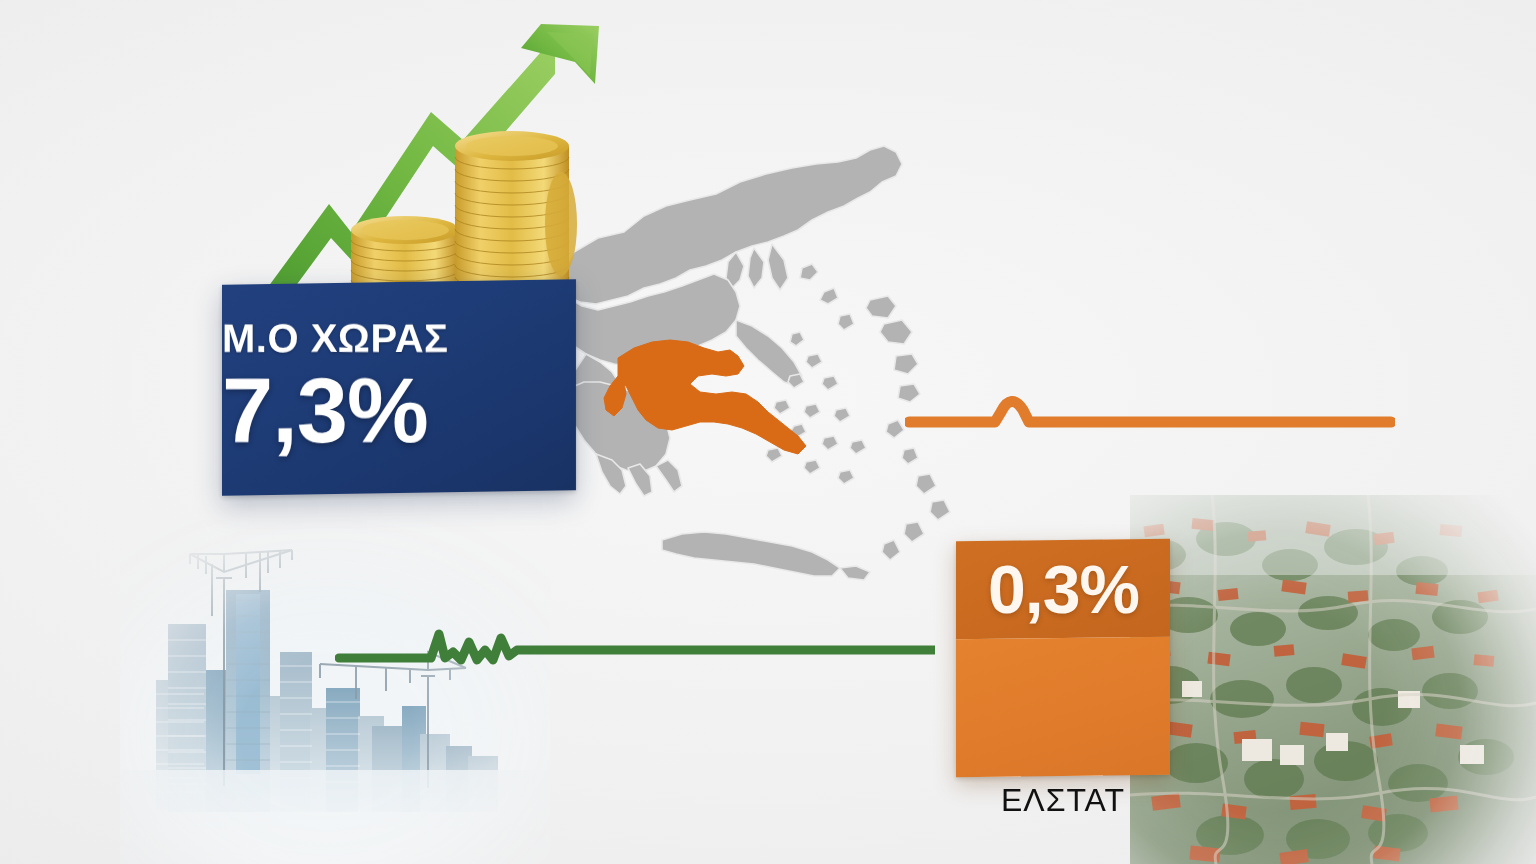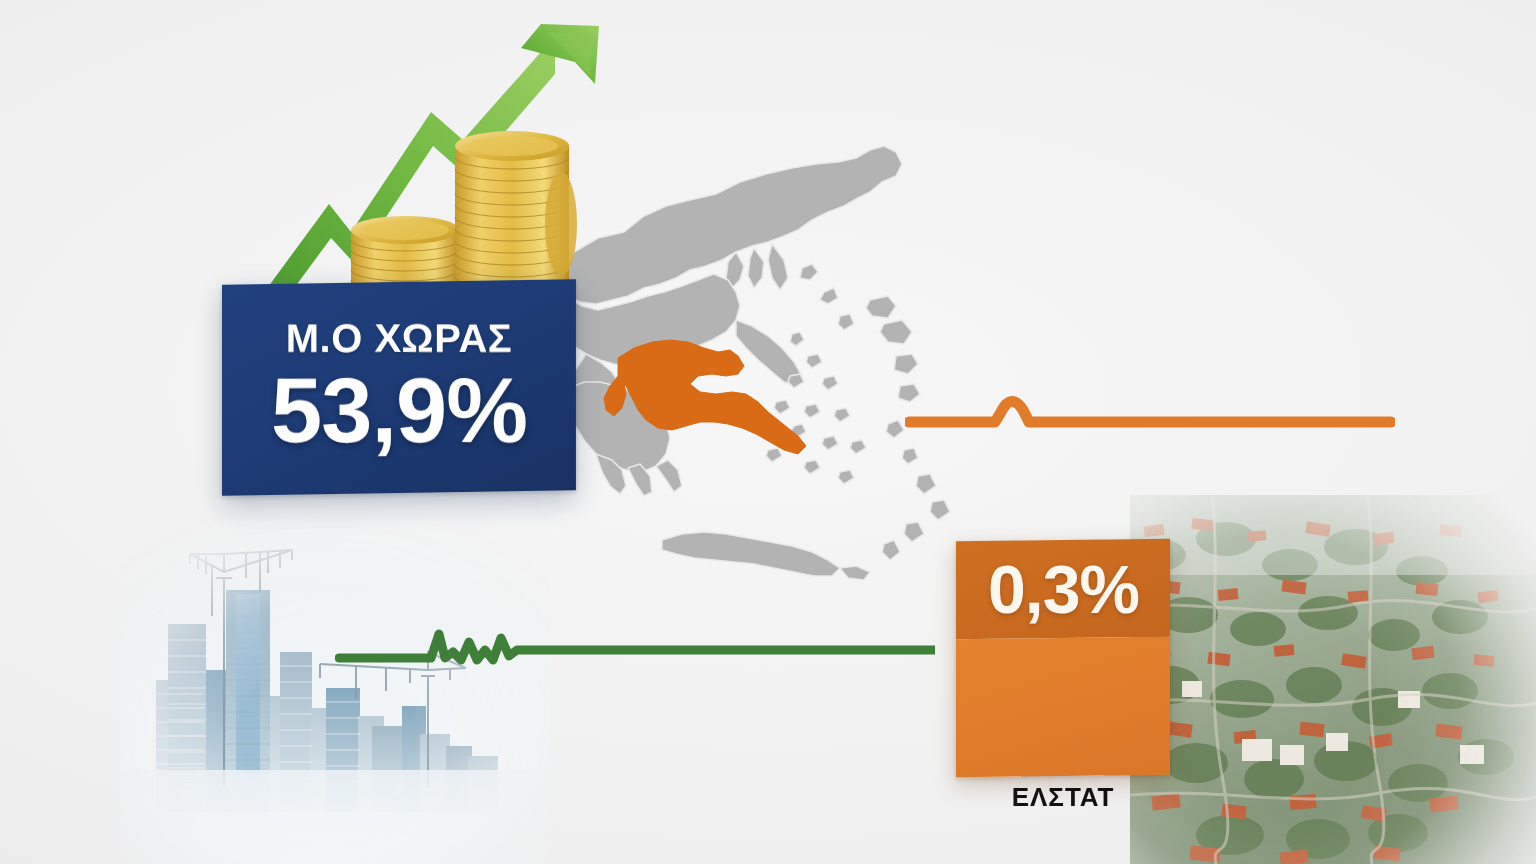--- a/index.html
+++ b/index.html
@@ -87,21 +87,21 @@
     width: 354px;
     height: 211px;
     background: linear-gradient(152deg, #21407e 0%, #1e3c77 38%, #1b376e 70%, #193264 100%);
     box-shadow: 0 10px 26px rgba(30,50,90,0.28), 0 2px 5px rgba(0,0,0,0.18);
     transform: skewY(-0.9deg);
     display: flex;
     flex-direction: column;
     align-items: center;
     justify-content: center;
   }
-  .card-blue .inner { transform: skewY(0.9deg); text-align: center; width: 100%; }
+  .card-blue .inner { transform: skewY(0.9deg); width: 100%; }
   .card-blue .label {
     color: #ffffff;
     font-size: 40px;
     font-weight: bold;
     letter-spacing: 0.5px;
     line-height: 1;
     margin-bottom: 6px;
     text-shadow: 0 1px 3px rgba(0,0,0,0.30);
   }
   .card-blue .value {
@@ -162,22 +162,22 @@
   }
 
   
   .source {
     position: absolute;
     left: 956px;
     top: 782px;
     width: 214px;
     text-align: center;
     color: #111111;
-    font-size: 26px;
-    font-weight: bold;
+    font-size: 32px;
+    font-weight: normal;
     letter-spacing: 1px;
   }
 </style>
 </head>
 <body>
 
 <div id="stage">
 
   <div class="map-layer">
     <svg viewBox="0 0 460 500" xmlns="http://www.w3.org/2000/svg">
@@ -510,21 +510,21 @@
   <div class="line-green">
     <svg viewBox="0 0 600 56" xmlns="http://www.w3.org/2000/svg">
       <path d="M4 40 L96 40 L104 16 L110 40 L118 34 L126 42 L134 24 L142 42
                L150 32 L158 42 L166 20 L174 38 L182 32 L600 32" fill="none" stroke="#3f7f3a" stroke-width="9" stroke-linecap="round" stroke-linejoin="round"></path>
     </svg>
   </div>
 
   <div class="card-blue">
     <div class="inner">
       <div class="label">Μ.Ο ΧΩΡΑΣ</div>
-      <div class="value">53,9%</div>
+      <div class="value">7,3%</div>
     </div>
   </div>
 
   <div class="card-orange">
     <div class="top">
       <div class="value">0,3%</div>
     </div>
     <div class="bottom">
     </div>
   </div>

